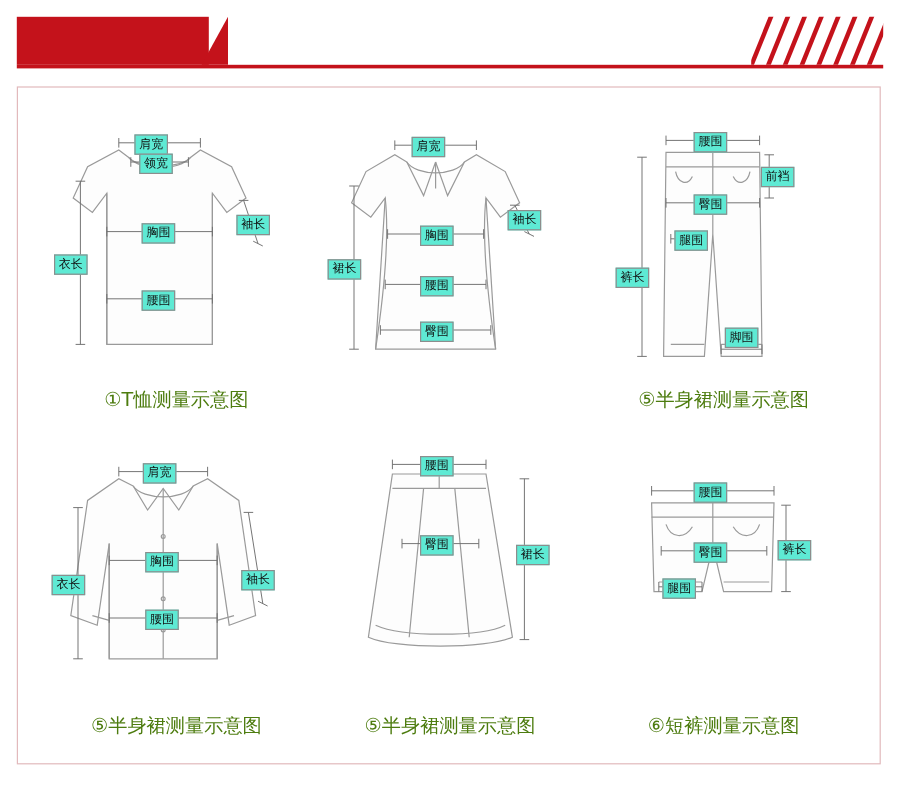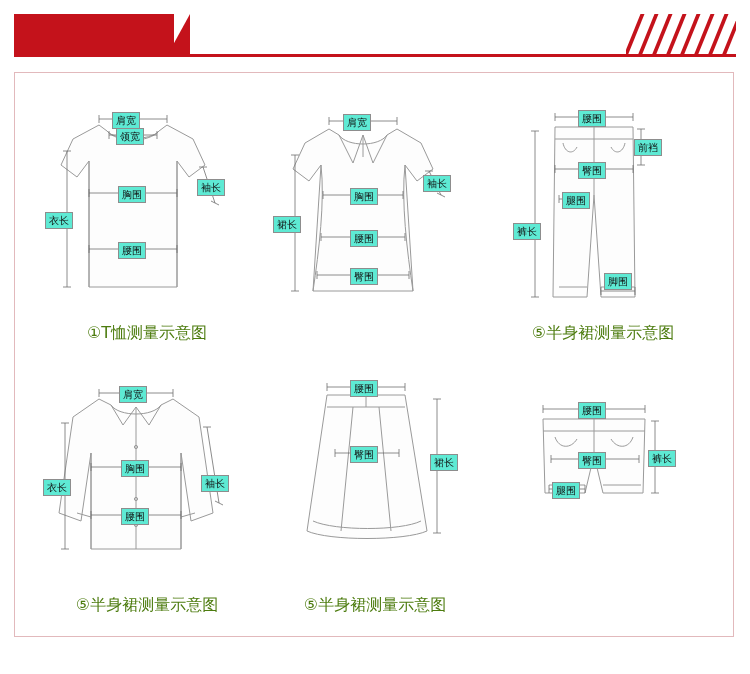--- a/index.html
+++ b/index.html
@@ -219,15 +219,16 @@
         <path class="dim" d="M50,46 L152,46 M50,42 L50,50 M152,42 L152,50"></path>
         <path class="dim" d="M58,96 L146,96 M58,92 L58,100 M146,92 L146,100"></path>
         <path class="dim" d="M56,126 L92,126 M56,122 L56,130 M92,122 L92,130"></path>
         <path class="dim" d="M162,58 L162,130 M158,58 L166,58 M158,130 L166,130"></path>
       </svg>
       <div class="lbl" style="left:85px;top:39px;">腰围</div>
       <div class="lbl" style="left:85px;top:89px;">臀围</div>
       <div class="lbl" style="left:155px;top:87px;">裤长</div>
       <div class="lbl" style="left:59px;top:119px;">腿围</div>
     </div>
+    <div class="caption">⑥短裤测量示意图</div>
   </div>
 
 </div>
 
 </body></html>

